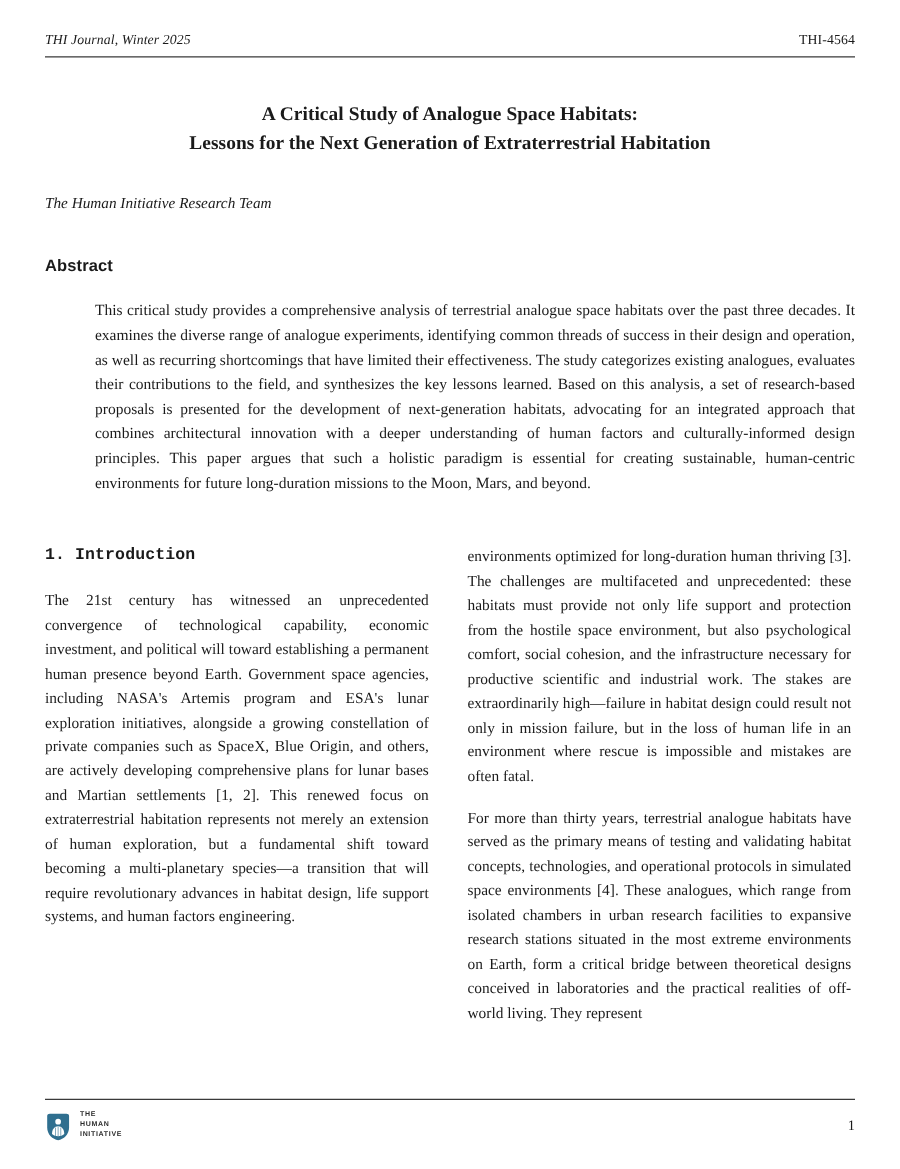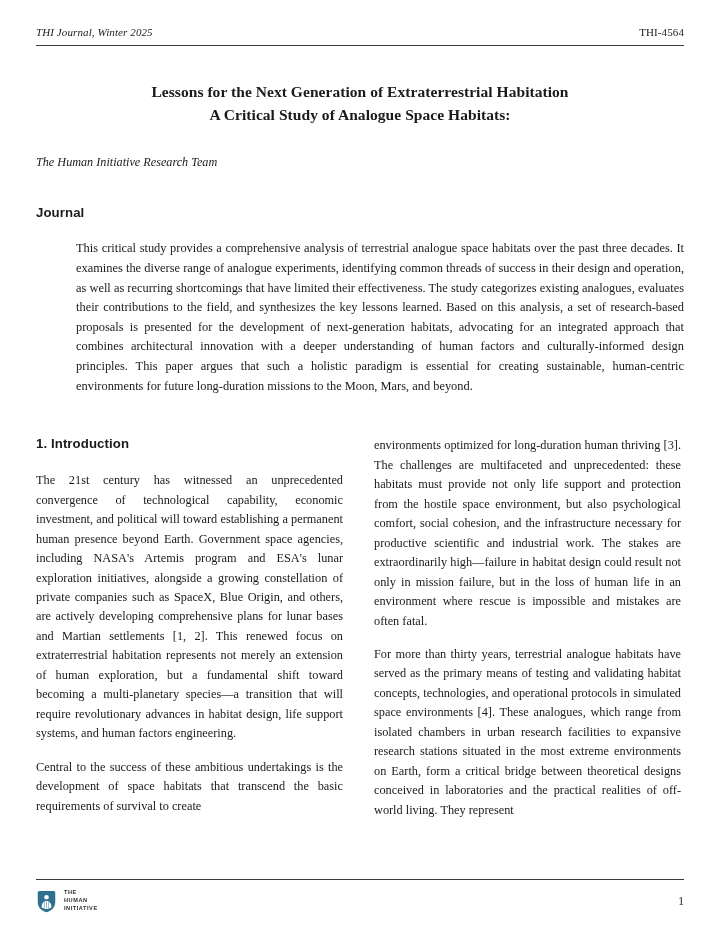--- a/index.html
+++ b/index.html
@@ -73,21 +73,21 @@
     font-size: 12.4px;
     line-height: 1.58;
     text-align: justify;
     text-justify: inter-word;
     hyphens: auto;
     margin-left: 40px;
   }
 
   
   .section-head {
-    font-family: Liberation Sans, sans-serif;
+    font-family: Liberation Mono, monospace;
     font-weight: bold;
     font-size: 13.2px;
     margin: 0 0 16px 0;
     letter-spacing: 0.1px;
   }
   .columns {
     display: flex;
     gap: 31px;
     margin-top: 38px;
   }
@@ -148,36 +148,35 @@
 
 <div class="page">
 
   <div class="running-head">
     <div class="left">THI Journal, Winter 2025</div>
     <div class="right">THI-4564</div>
   </div>
   <div class="rule-top"></div>
 
   <div class="title-block">
+    <div class="title-line">A Critical Study of Analogue Space Habitats:</div>
     <div class="title-line">Lessons for the Next Generation of Extraterrestrial Habitation</div>
-    <div class="title-line">A Critical Study of Analogue Space Habitats:</div>
   </div>
 
   <div class="authors">
     <div>The Human Initiative Research Team</div>
   </div>
 
-  <h2 class="abstract-head">Journal</h2>
+  <h2 class="abstract-head">Abstract</h2>
   <p class="abstract-body">This critical study provides a comprehensive analysis of terrestrial analogue space habitats over the past three decades. It examines the diverse range of analogue experiments, identifying common threads of success in their design and operation, as well as recurring shortcomings that have limited their effectiveness. The study categorizes existing analogues, evaluates their contributions to the field, and synthesizes the key lessons learned. Based on this analysis, a set of research-based proposals is presented for the development of next-generation habitats, advocating for an integrated approach that combines architectural innovation with a deeper understanding of human factors and culturally-informed design principles. This paper argues that such a holistic paradigm is essential for creating sustainable, human-centric environments for future long-duration missions to the Moon, Mars, and beyond.</p>
 
   <div class="columns">
     <div class="col col-left">
       <h3 class="section-head">1. Introduction</h3>
       <p>The 21st century has witnessed an unprecedented convergence of technological capability, economic investment, and political will toward establishing a permanent human presence beyond Earth. Government space agencies, including NASA's Artemis program and ESA's lunar exploration initiatives, alongside a growing constellation of private companies such as SpaceX, Blue Origin, and others, are actively developing comprehensive plans for lunar bases and Martian settlements [1, 2]. This renewed focus on extraterrestrial habitation represents not merely an extension of human exploration, but a fundamental shift toward becoming a multi-planetary species—a transition that will require revolutionary advances in habitat design, life support systems, and human factors engineering.</p>
-      <p>Central to the success of these ambitious undertakings is the development of space habitats that transcend the basic requirements of survival to create</p>
     </div>
     <div class="col col-right">
       <p>environments optimized for long-duration human thriving [3]. The challenges are multifaceted and unprecedented: these habitats must provide not only life support and protection from the hostile space environment, but also psychological comfort, social cohesion, and the infrastructure necessary for productive scientific and industrial work. The stakes are extraordinarily high—failure in habitat design could result not only in mission failure, but in the loss of human life in an environment where rescue is impossible and mistakes are often fatal.</p>
       <p>For more than thirty years, terrestrial analogue habitats have served as the primary means of testing and validating habitat concepts, technologies, and operational protocols in simulated space environments [4]. These analogues, which range from isolated chambers in urban research facilities to expansive research stations situated in the most extreme environments on Earth, form a critical bridge between theoretical designs conceived in laboratories and the practical realities of off-world living. They represent</p>
     </div>
   </div>
 
   <div class="footer">
     <div class="logo">
       <svg class="logo-mark" viewBox="0 0 24 26">

